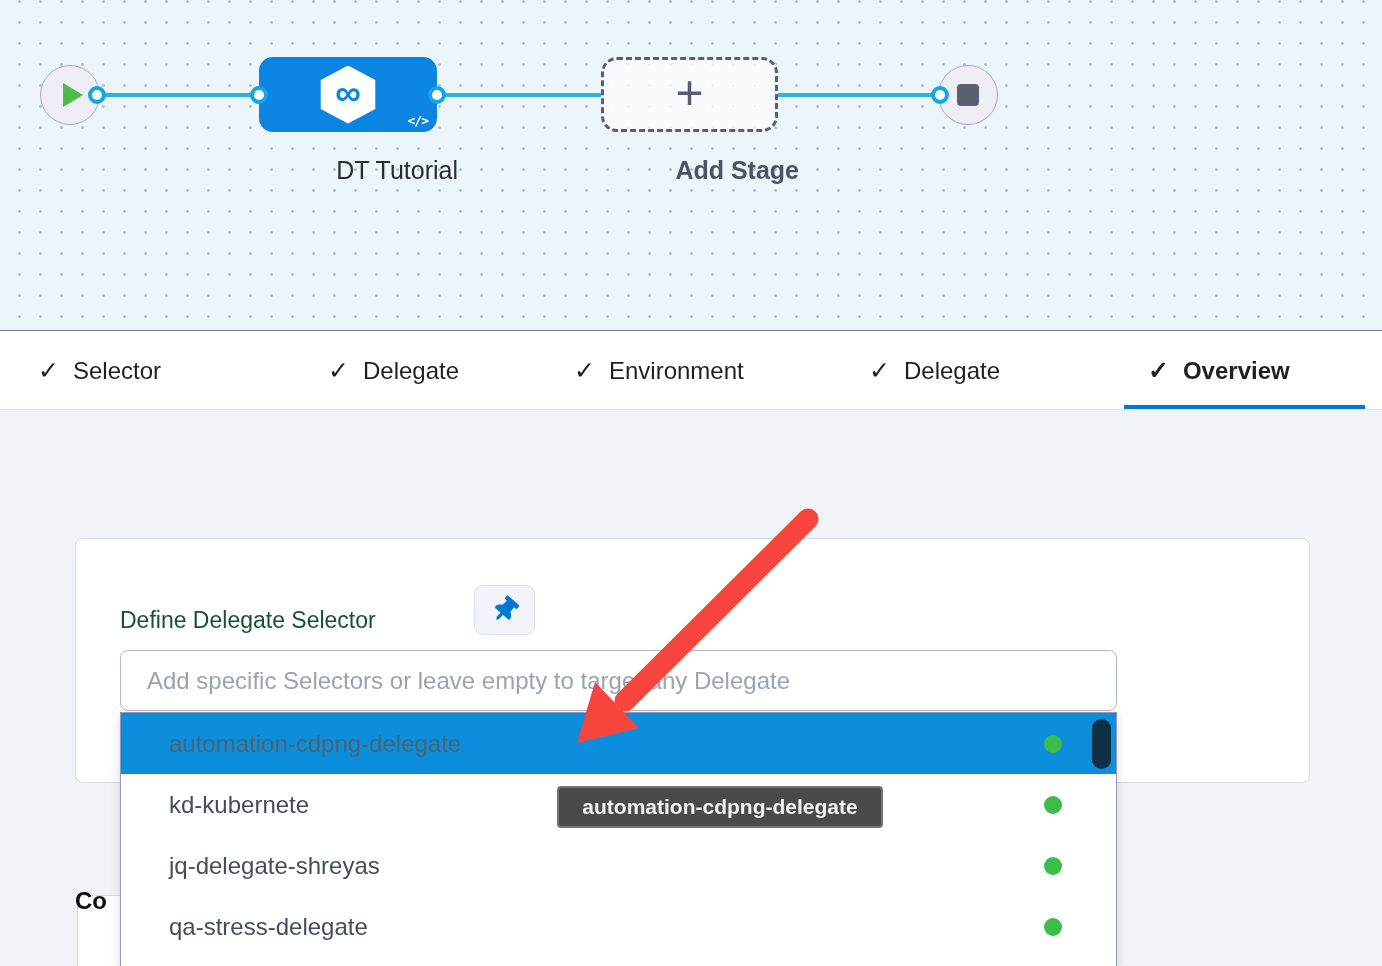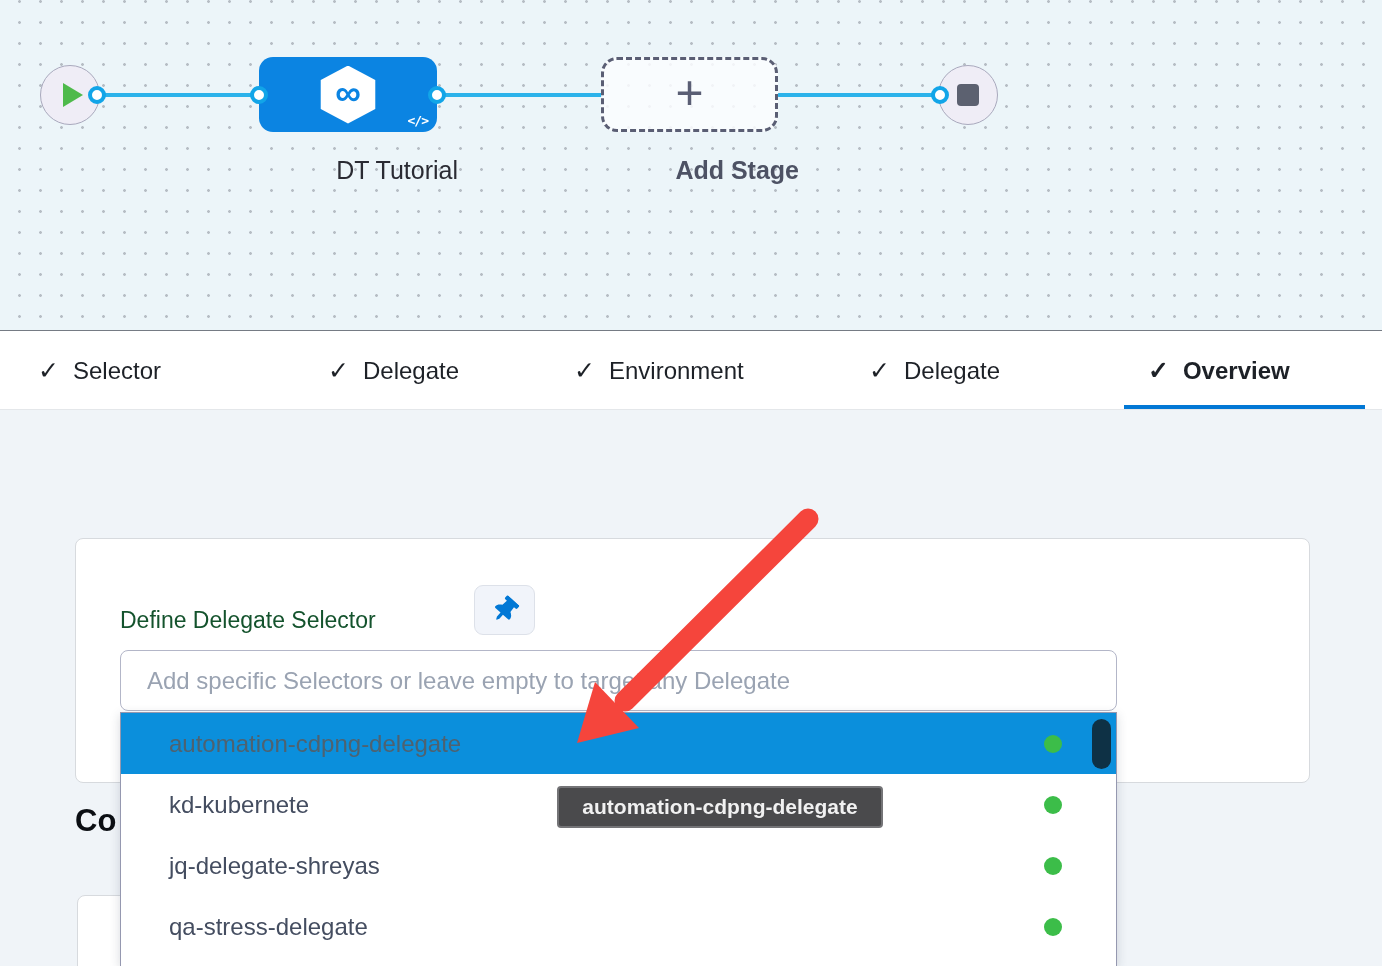--- a/index.html
+++ b/index.html
@@ -114,21 +114,21 @@
 
   
   .tooltip {
     position:absolute; left:557px; top:786px; width:326px; height:42px; z-index:60;
     background:#4a4a4c; border:2px solid #747477; border-radius:4px;
     display:flex; align-items:center; justify-content:center;
     color:#f1f1f1; font-size:21px; font-weight:bold;
   }
 
   
-  .partial-heading { position:absolute; left:75px; top:803px; font-size:31px; font-weight:bold; color:#0b0e13; z-index:2; }
+  .partial-heading { position:absolute; left:75px; top:887px; font-size:24px; font-weight:bold; color:#0b0e13; z-index:2; }
   .bottom-card {
     position:absolute; left:77px; top:895px; width:500px; height:90px;
     background:#ffffff; border:1px solid #d7dade; border-radius:8px; z-index:1;
   }
 
   
   .arrow-overlay { position:absolute; left:0; top:0; width:1382px; height:966px; z-index:70; pointer-events:none; }
 </style>
 </head>
 <body>

